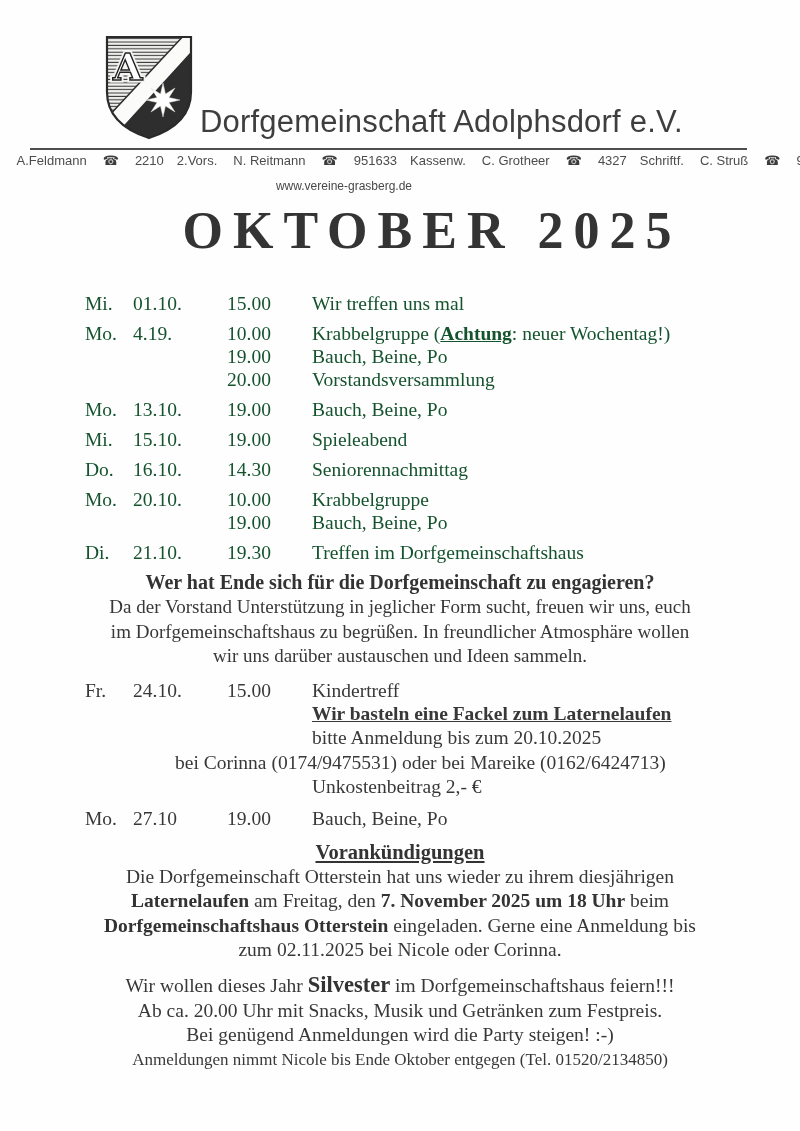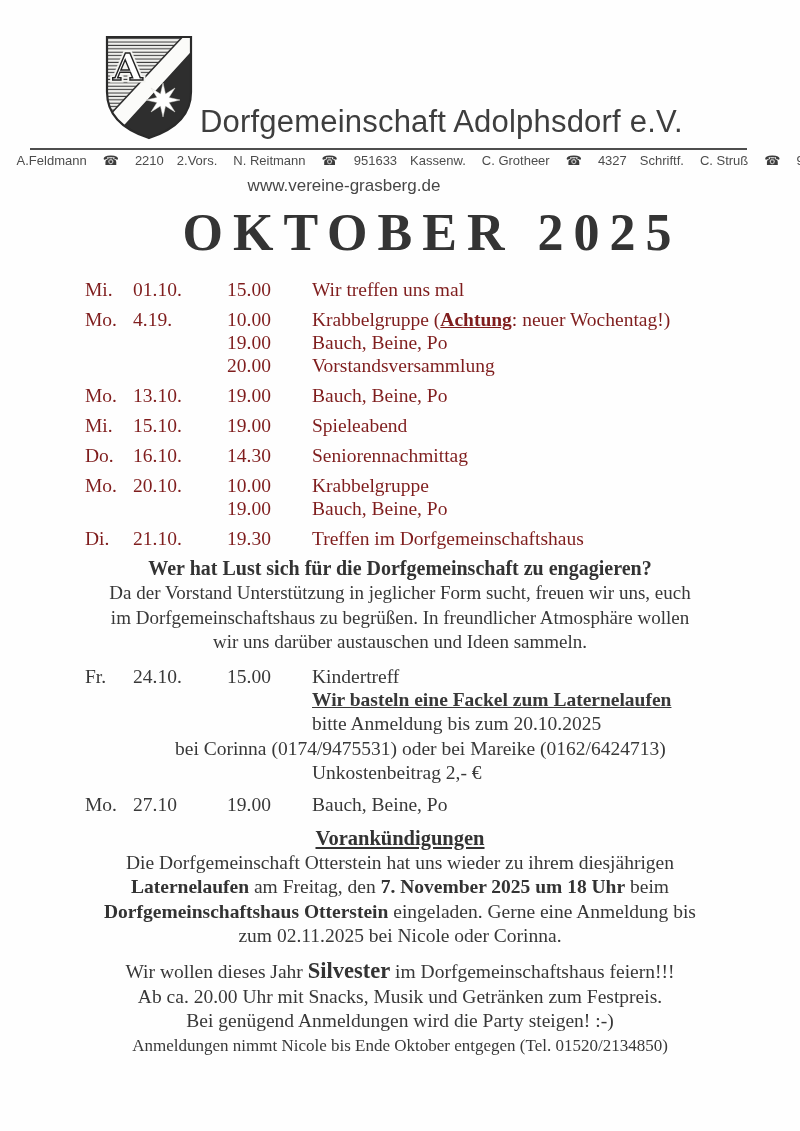--- a/index.html
+++ b/index.html
@@ -14,28 +14,28 @@
                font-weight:400; font-size:31px; color:#3e3e3e; letter-spacing:0.2px; white-space:nowrap; }
   .rule { position:absolute; left:30px; right:53px; top:148px; border-top:2px solid #4e4e4e; }
 
   .contacts { margin-top:3px; display:flex; justify-content:center; gap:13px;
               font-family:"Liberation Sans", sans-serif; font-size:13px; color:#4c4c4c; white-space:nowrap; }
   .contact-item { display:flex; gap:16px; align-items:baseline; }
   .phone-glyph { font-size:13px; color:#3c3c3c; }
 
   .website-wrap { text-align:center; margin-top:8px; }
   .website { display:inline-block; transform:translateX(-56px); font-family:"Liberation Sans", sans-serif;
-             font-size:17px; color:#474747; }
+             font-size:12px; color:#474747; }
 
   .month-title-wrap { text-align:center; margin-top:14px; }
   .month-title { display:inline-block; transform:translateX(32px); font-weight:bold; font-size:52px;
                  letter-spacing:10px; color:#343434; line-height:46px; white-space:nowrap; }
 
   
-  .sched { margin-top:22px; font-size:19.5px; color:#7f1d1d; }
+  .sched { margin-top:38px; font-size:19.5px; color:#14532d; }
   .srow { display:grid; grid-template-columns:48px 94px 85px auto; margin-left:85px; line-height:23px; }
   .gstart { margin-top:7px; }
   .bu { font-weight:bold; text-decoration:underline; }
 
   .center { text-align:center; }
   .eng-heading { font-weight:bold; font-size:20px; line-height:25px; margin-top:6px; color:#333; }
   .para-line { font-size:19px; line-height:24.5px; }
 
   .k-sub { margin-left:312px; font-size:19.5px; line-height:24.5px; }
   .k-sub-wide { margin-left:175px; }
@@ -173,21 +173,21 @@
       <span>Bauch, Beine, Po</span>
     </div>
     <div class="srow gstart">
       <span>Di.</span>
       <span>21.10.</span>
       <span>19.30</span>
       <span>Treffen im Dorfgemeinschaftshaus</span>
     </div>
   </div>
 
-  <div class="center eng-heading">Wer hat Lust sich für die Dorfgemeinschaft zu engagieren?</div>
+  <div class="center eng-heading">Wer hat Ende sich für die Dorfgemeinschaft zu engagieren?</div>
   <div class="center para-line">Da der Vorstand Unterstützung in jeglicher Form sucht, freuen wir uns, euch</div>
   <div class="center para-line">im Dorfgemeinschaftshaus zu begrüßen. In freundlicher Atmosphäre wollen</div>
   <div class="center para-line">wir uns darüber austauschen und Ideen sammeln.</div>
 
   <div class="srow" style="margin-top:10px;font-size:19.5px;">
     <span>Fr.</span>
     <span>24.10.</span>
     <span>15.00</span>
     <span>Kindertreff</span>
   </div>

